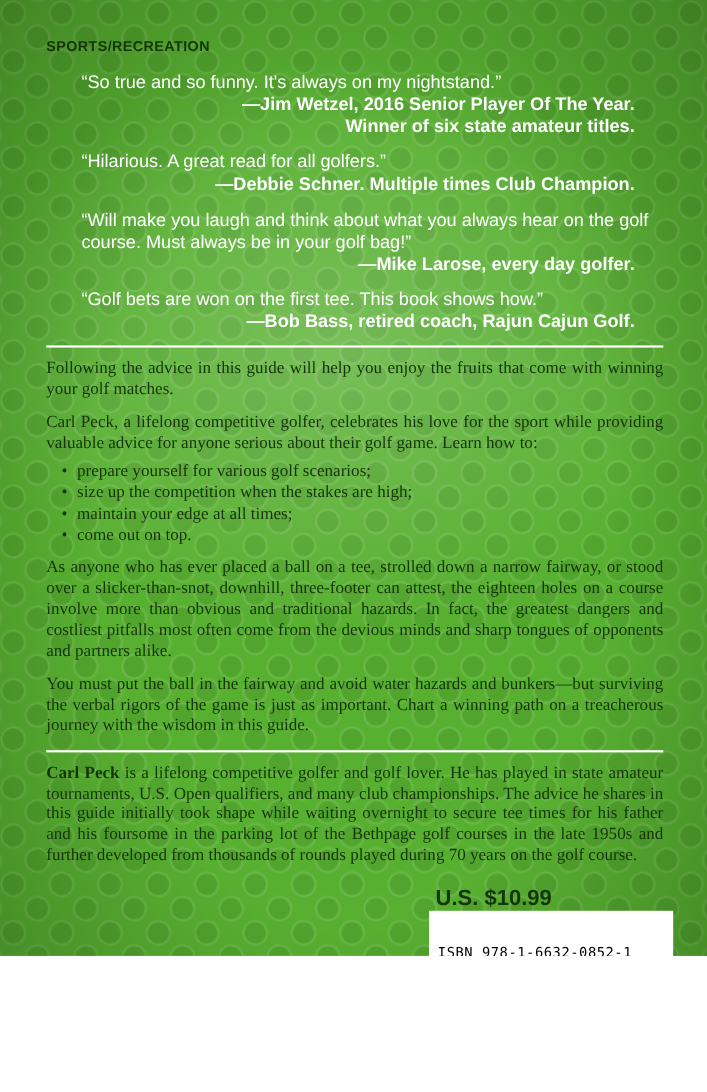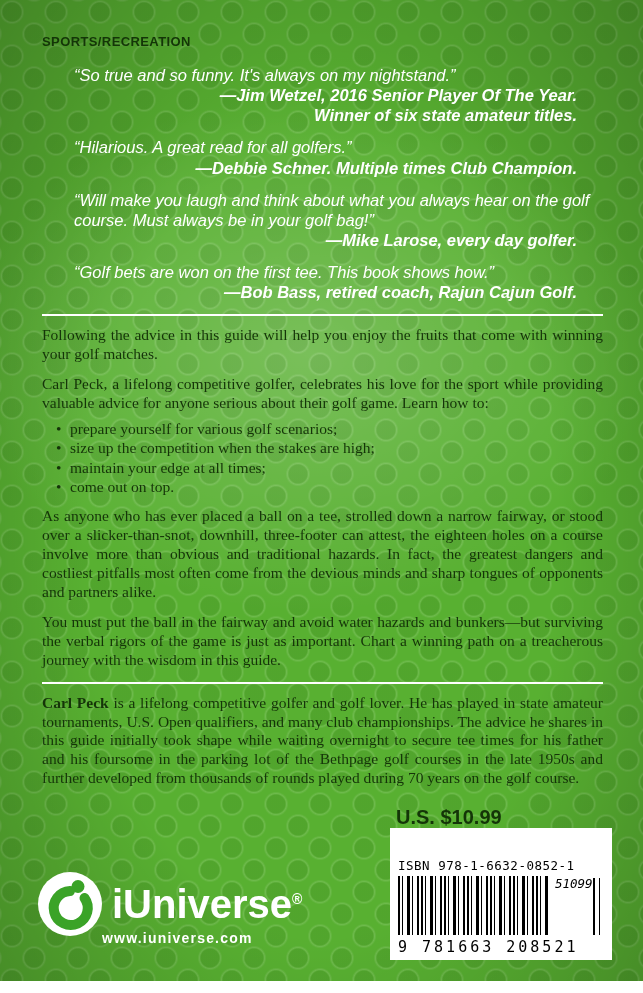--- a/index.html
+++ b/index.html
@@ -1,39 +1,39 @@
 <!DOCTYPE html>
 <html><head>
 <meta charset="utf-8">
 <style>
   * { margin:0; padding:0; box-sizing:border-box; }
   html,body { width:643px; }
   body { font-family:"Liberation Sans", sans-serif; }
 
   .page {
     position:relative;
-    width:643px; height:981px;
+    width:643px; height:869px;
     overflow:hidden;
     background-color:#58b031;
     background-image:
       radial-gradient(ellipse 480px 360px at 48% 36%, rgba(255,255,255,0.20), rgba(255,255,255,0) 72%),
       radial-gradient(ellipse at 50% 55%, rgba(0,0,0,0) 52%, rgba(0,0,0,0.24) 100%),
       radial-gradient(circle at 12px 12px, rgba(22,70,8,0.10) 0px, rgba(22,70,8,0.10) 9px, rgba(255,255,255,0.13) 10.5px, rgba(255,255,255,0) 12.5px),
       radial-gradient(circle at 12px 12px, rgba(22,70,8,0.10) 0px, rgba(22,70,8,0.10) 9px, rgba(255,255,255,0.13) 10.5px, rgba(255,255,255,0) 12.5px);
     background-size:100% 100%, 100% 100%, 44px 44px, 44px 44px;
     background-position:0 0, 0 0, 0 0, 22px 22px;
   }
 
   .content { padding:34px 40px 0 42px; }
 
   .category {
     color:#143508; font-size:13px; font-weight:600; letter-spacing:0.4px;
   }
 
-  .quotes { margin-top:16px;font-style:italic; }
+  .quotes { margin-top:16px; }
   .quote { margin-bottom:12px; }
   .quote-text {
     color:#ffffff; font-size:16.5px; line-height:1.22;
     padding-left:32px; padding-right:4px;
   }
   .quote-attr {
     color:#ffffff; font-size:16.5px; line-height:1.22; font-weight:700;
     text-align:right; padding-right:26px;
   }
 

